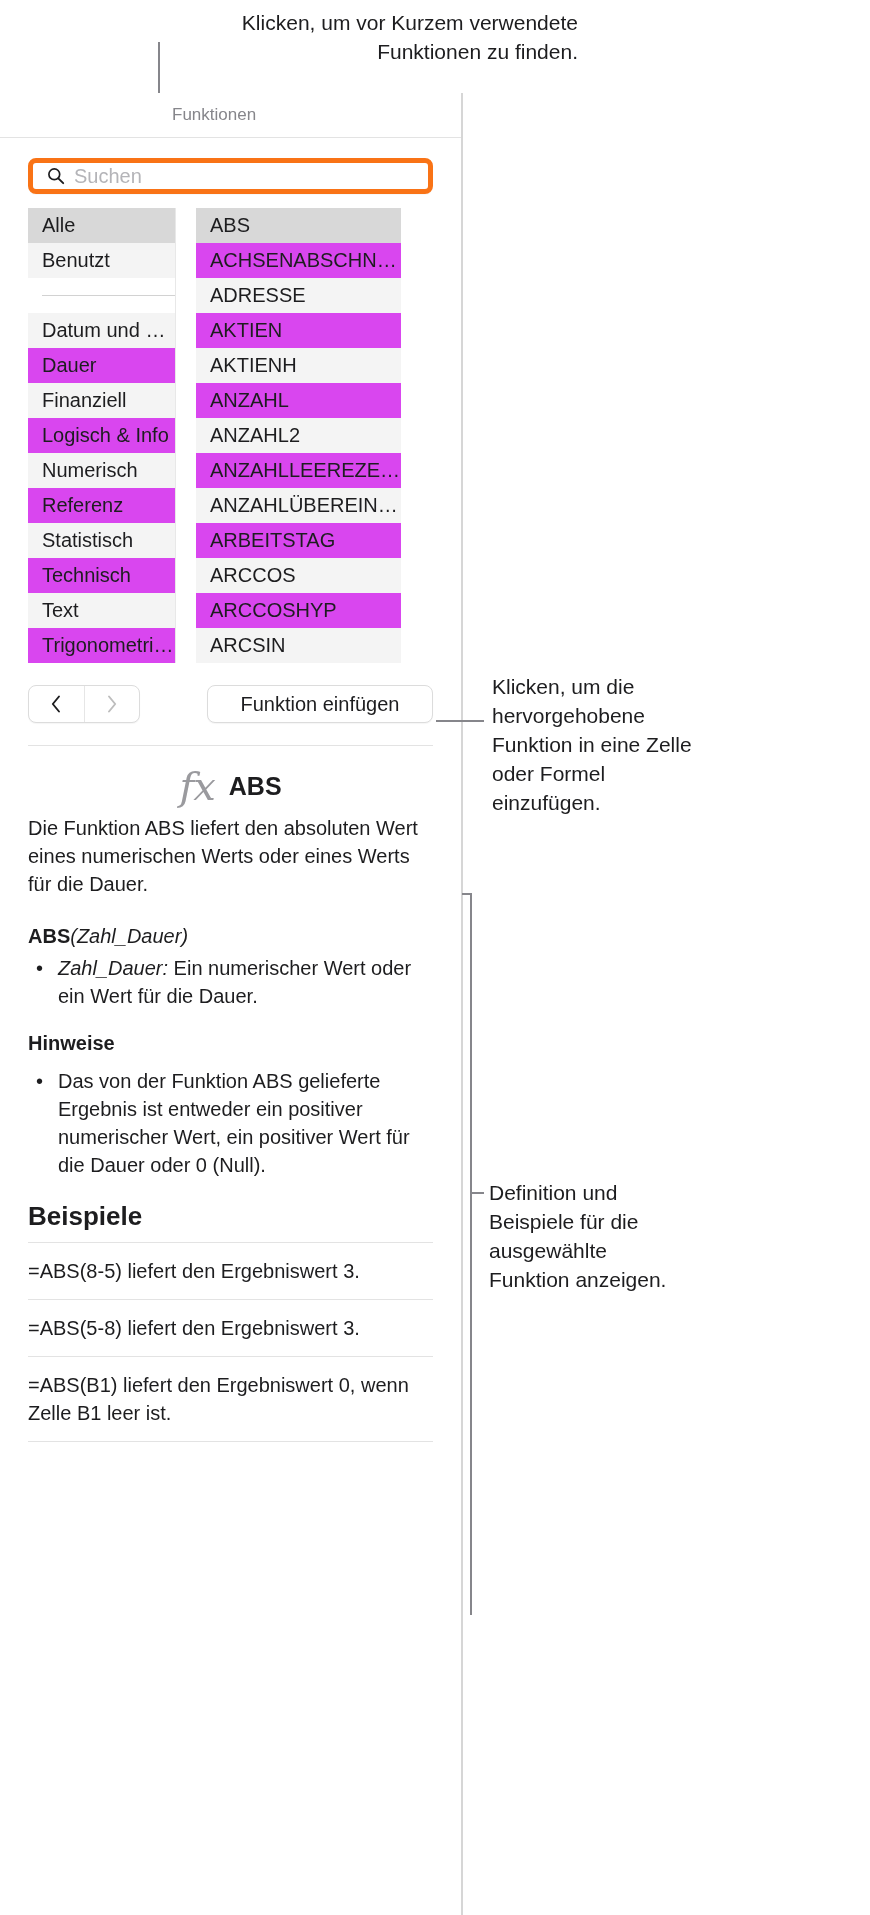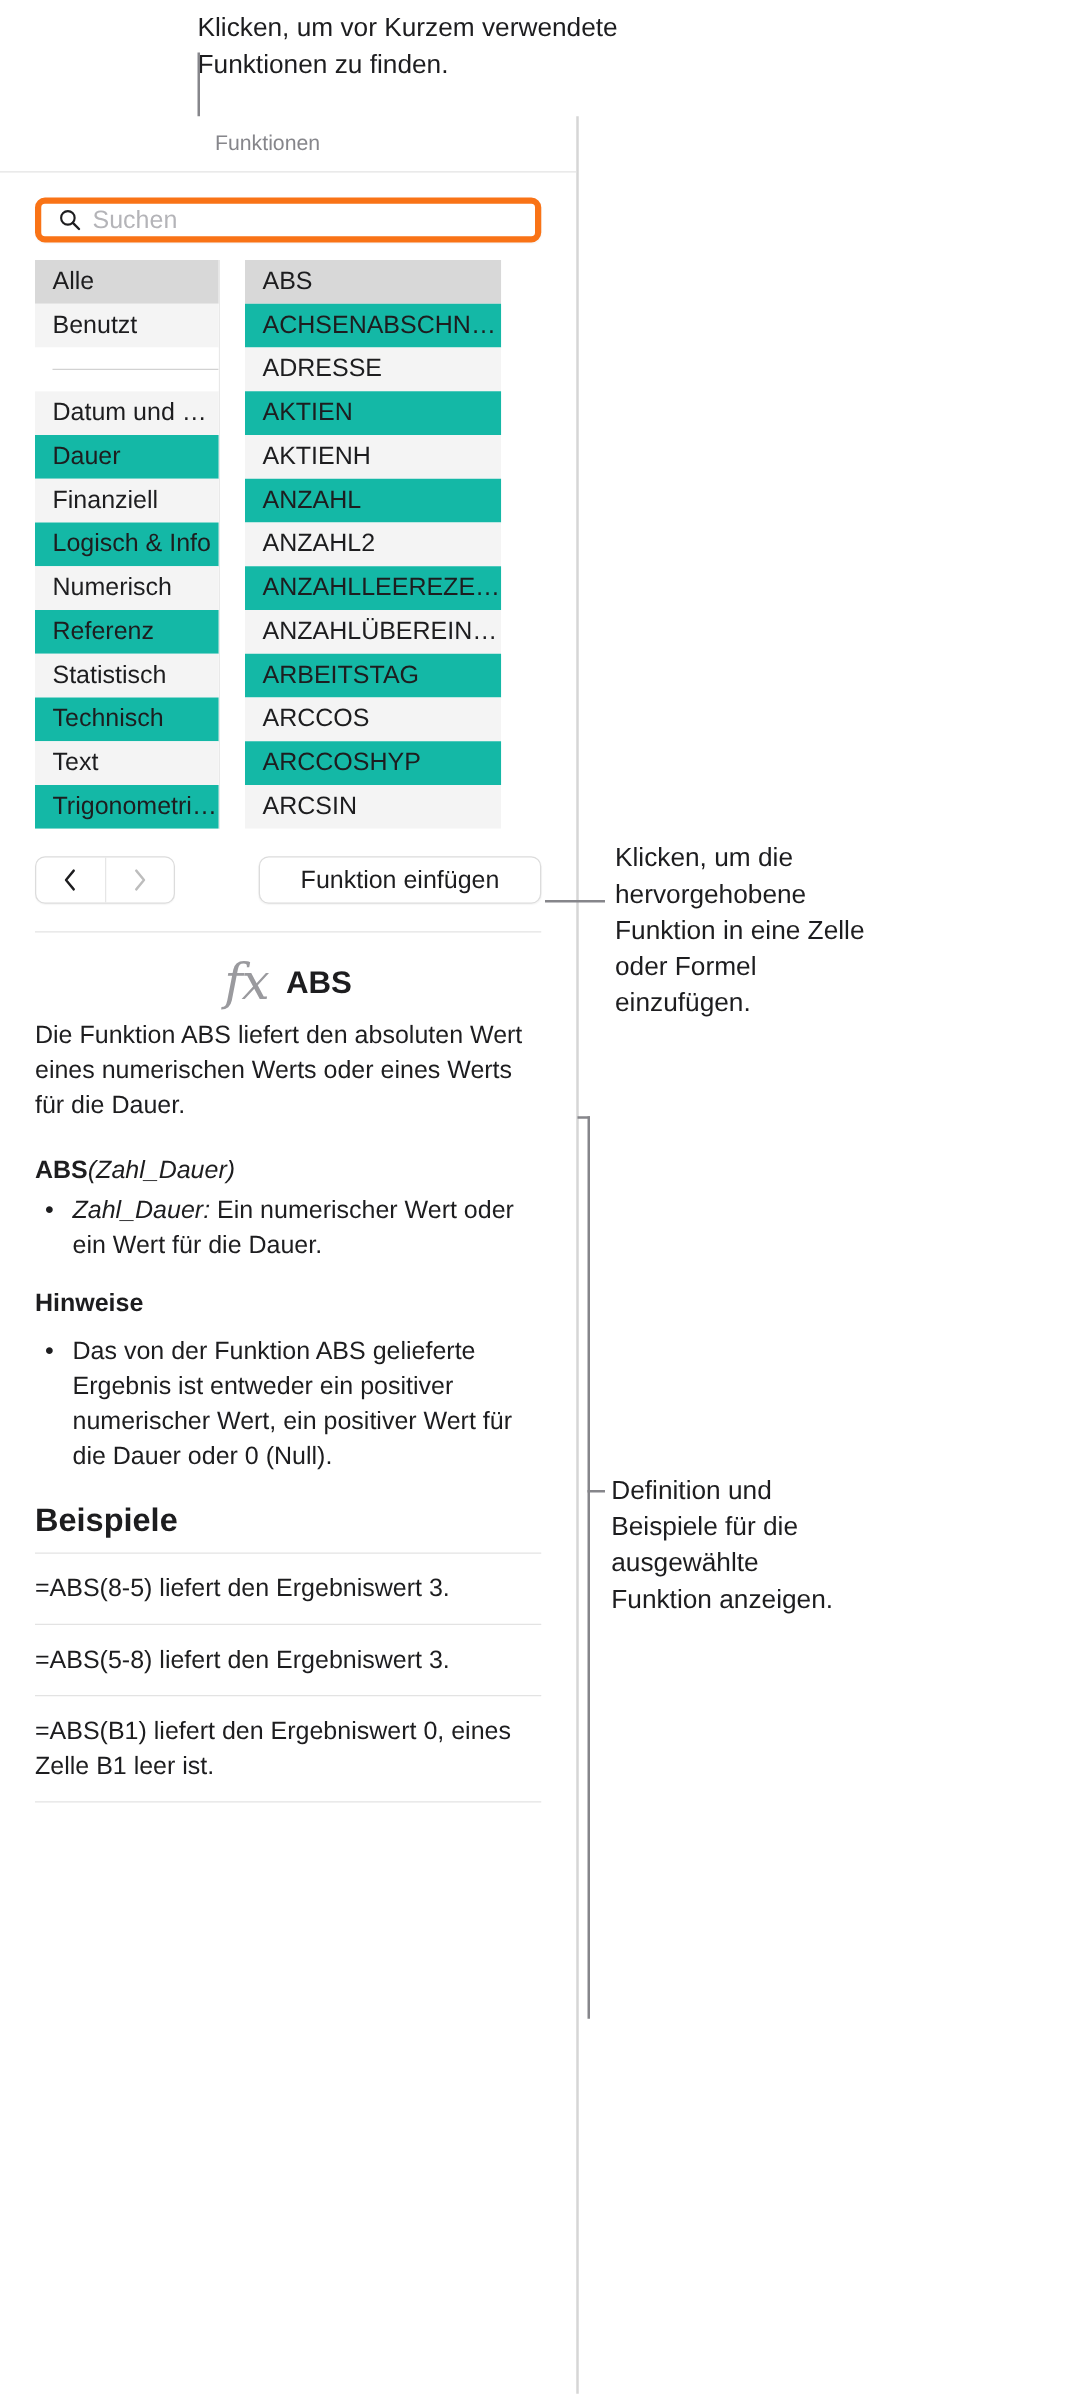--- a/index.html
+++ b/index.html
@@ -108,21 +108,21 @@
     height: 35px;
     line-height: 35px;
     font-size: 20px;
     padding-left: 14px;
     white-space: nowrap;
     overflow: hidden;
     text-overflow: ellipsis;
     box-sizing: border-box;
     color: #1d1d1f;
   }
-  .row.odd  { background: #14b8a6; }
+  .row.odd  { background: #d946ef; }
   .row.even { background: #f4f4f4; }
   .row.selected { background: #d8d8d8; }
   .row.spacer {
     background: #ffffff;
     position: relative;
   }
   .row.spacer .rule {
     position: absolute;
     left: 14px;
     right: 0;
@@ -257,21 +257,21 @@
     font-size: 20px;
     line-height: 28px;
     padding: 14px 0 14px 0;
     border-top: 1px solid #e3e3e3;
   }
   .example:last-child { border-bottom: 1px solid #e3e3e3; }
 </style>
 </head>
 <body>
 
-<div class="callout-text" style="left:158px; top:8px; width:420px;">Klicken, um vor Kurzem verwendete Funktionen zu finden.</div>
+<div class="callout-text" style="left:158px; top:8px; width:420px;text-align:right;">Klicken, um vor Kurzem verwendete Funktionen zu finden.</div>
 <div class="leader leader-v" style="left:158px; top:42px; height:202px;"></div>
 
 <div id="functions-panel">
 
   <div class="panel-titlebar">
     <span class="panel-title">Funktionen</span>
   </div>
 
   <div class="search-row">
     <div class="search-field">
@@ -357,21 +357,21 @@
 
     <h4 class="section-head">Hinweise</h4>
     <ul class="bullets">
       <li>Das von der Funktion ABS gelieferte Ergebnis ist entweder ein positiver numerischer Wert, ein positiver Wert für die Dauer oder 0 (Null).</li>
     </ul>
 
     <h4 class="examples-head">Beispiele</h4>
     <div class="examples">
       <div class="example">=ABS(8-5) liefert den Ergebniswert 3.</div>
       <div class="example">=ABS(5-8) liefert den Ergebniswert 3.</div>
-      <div class="example">=ABS(B1) liefert den Ergebniswert 0, eines Zelle B1 leer ist.</div>
+      <div class="example">=ABS(B1) liefert den Ergebniswert 0, wenn Zelle B1 leer ist.</div>
     </div>
   </div>
 </div>
 
 <div class="leader leader-h" style="left:436px; top:720px; width:48px;"></div>
 <div class="callout-text" style="left:492px; top:672px; width:200px;">Klicken, um die hervorgehobene Funktion in eine Zelle oder Formel einzufügen.</div>
 
 <div class="leader leader-v" style="left:470px; top:893px; height:722px;"></div>
 <div class="leader leader-h" style="left:462px; top:893px; width:10px;"></div>
 <div class="leader leader-h" style="left:470px; top:1192px; width:14px;"></div>

